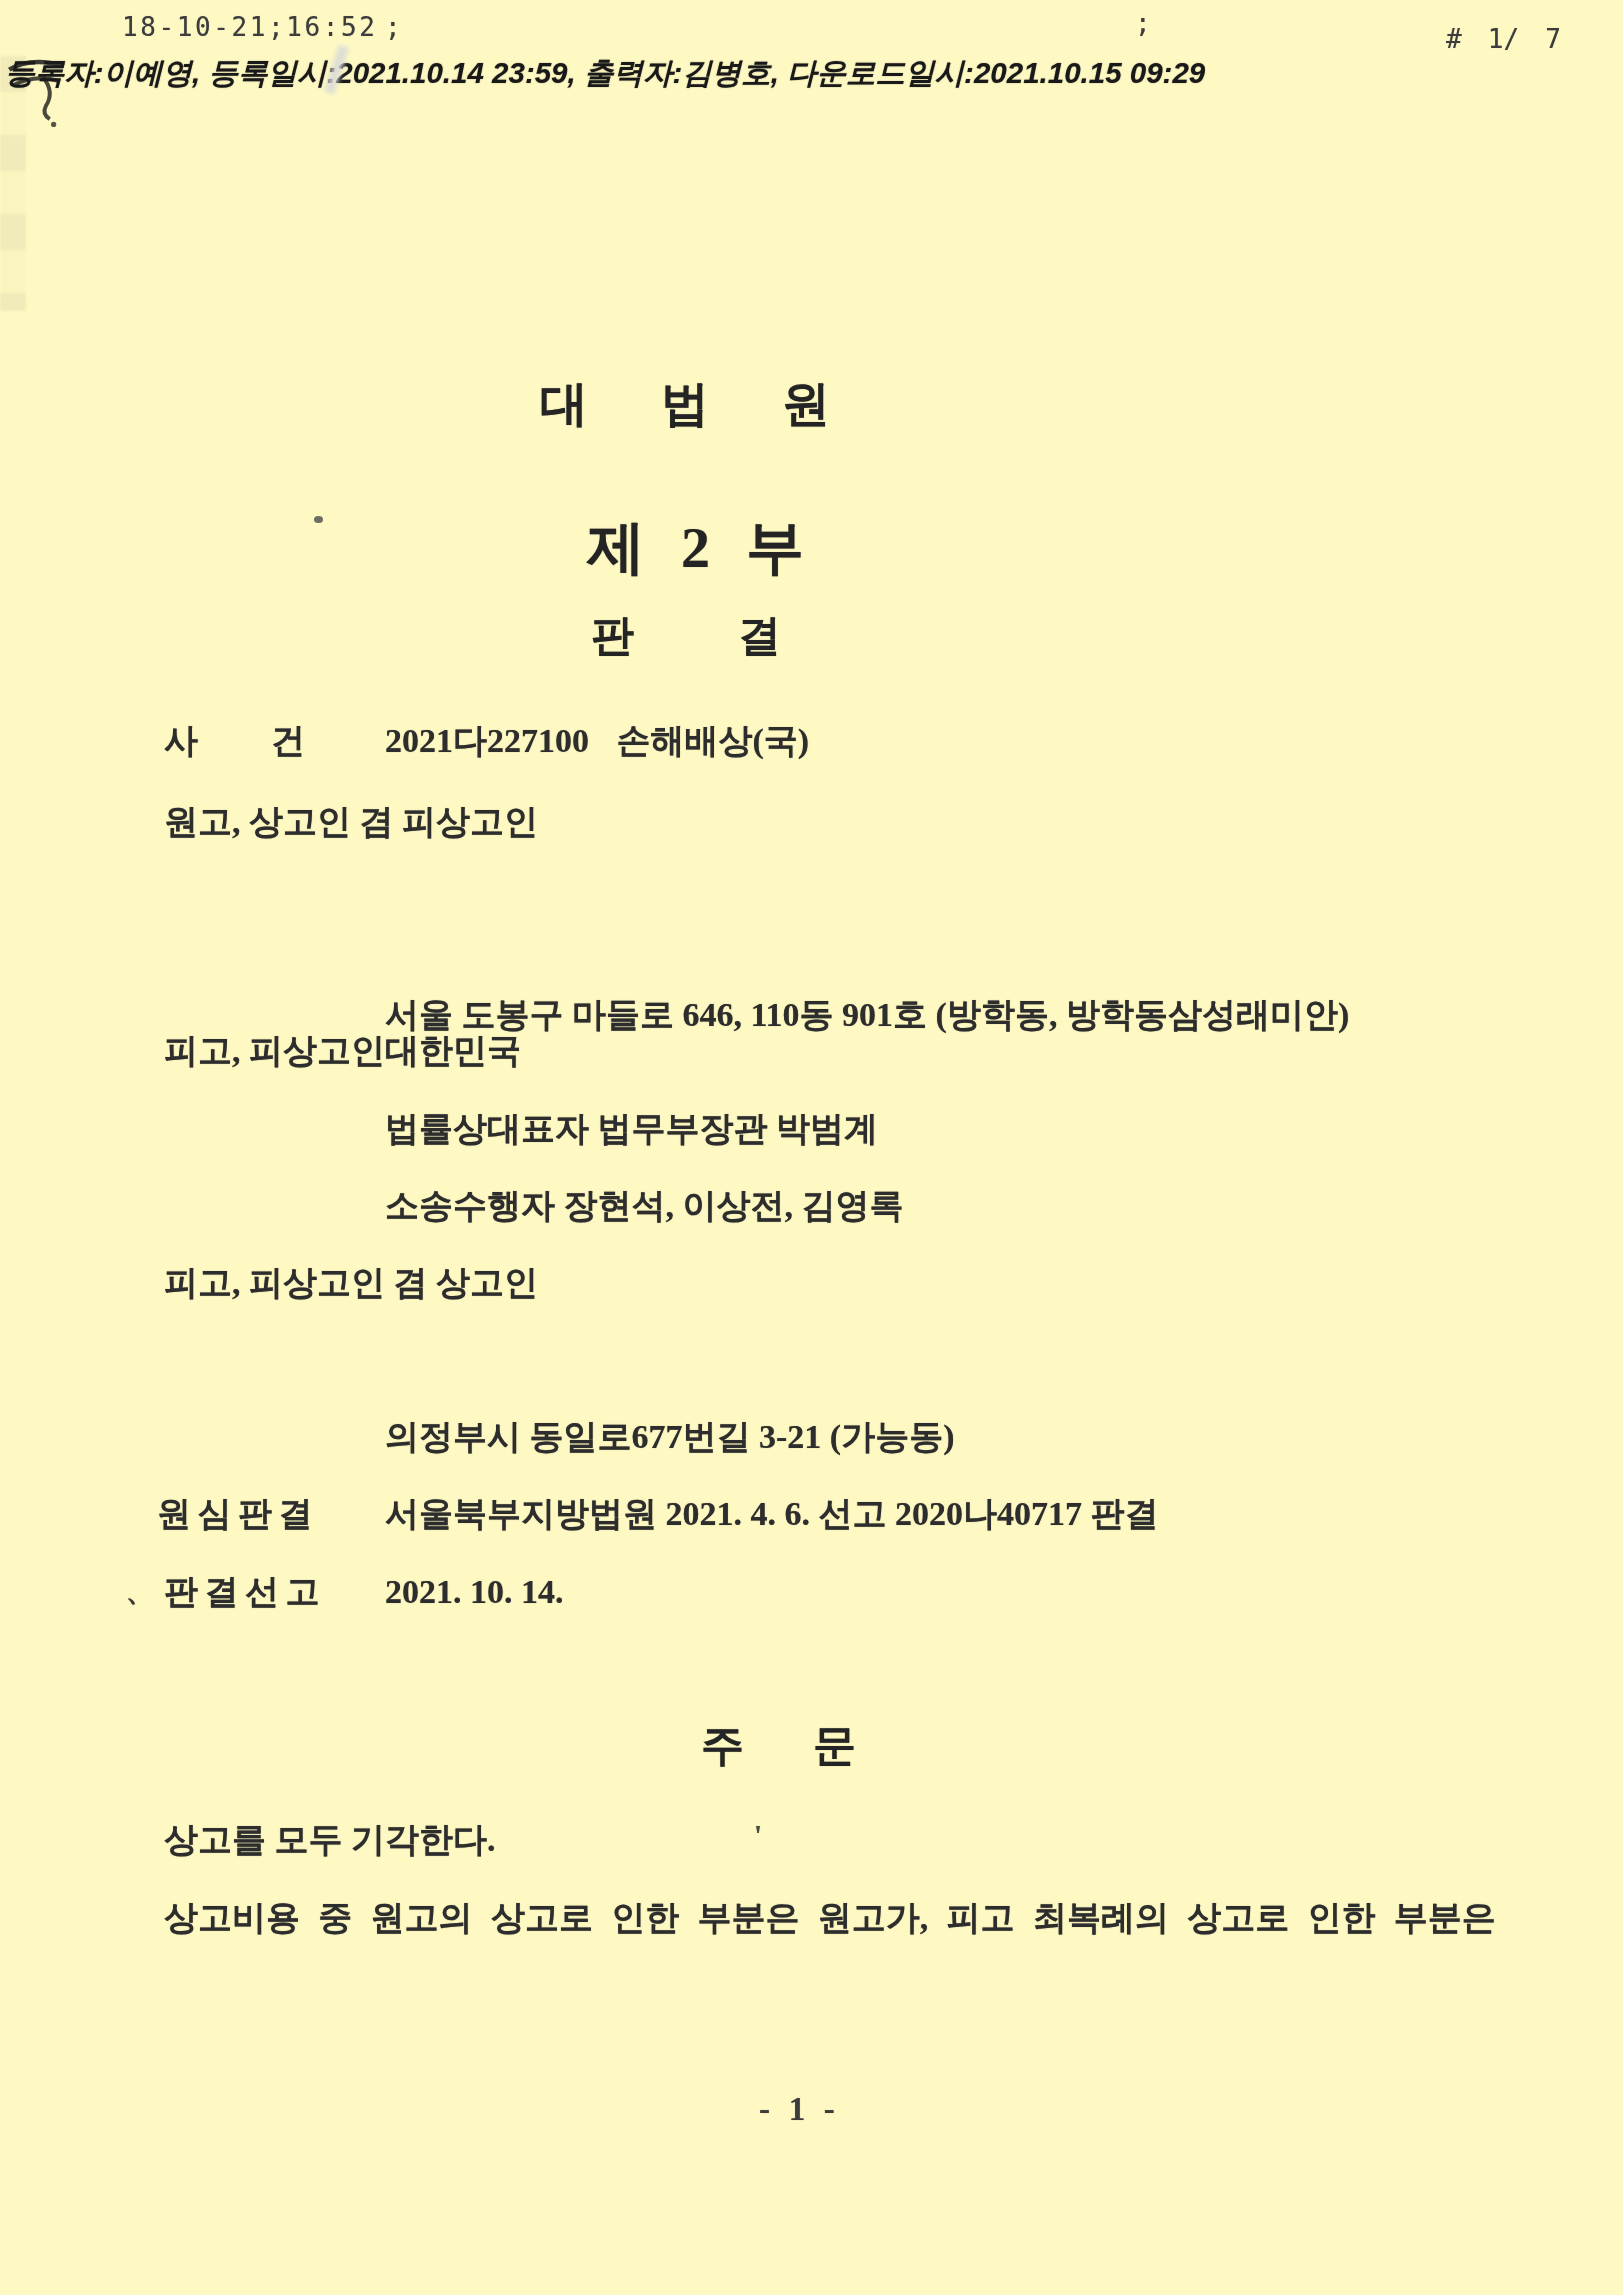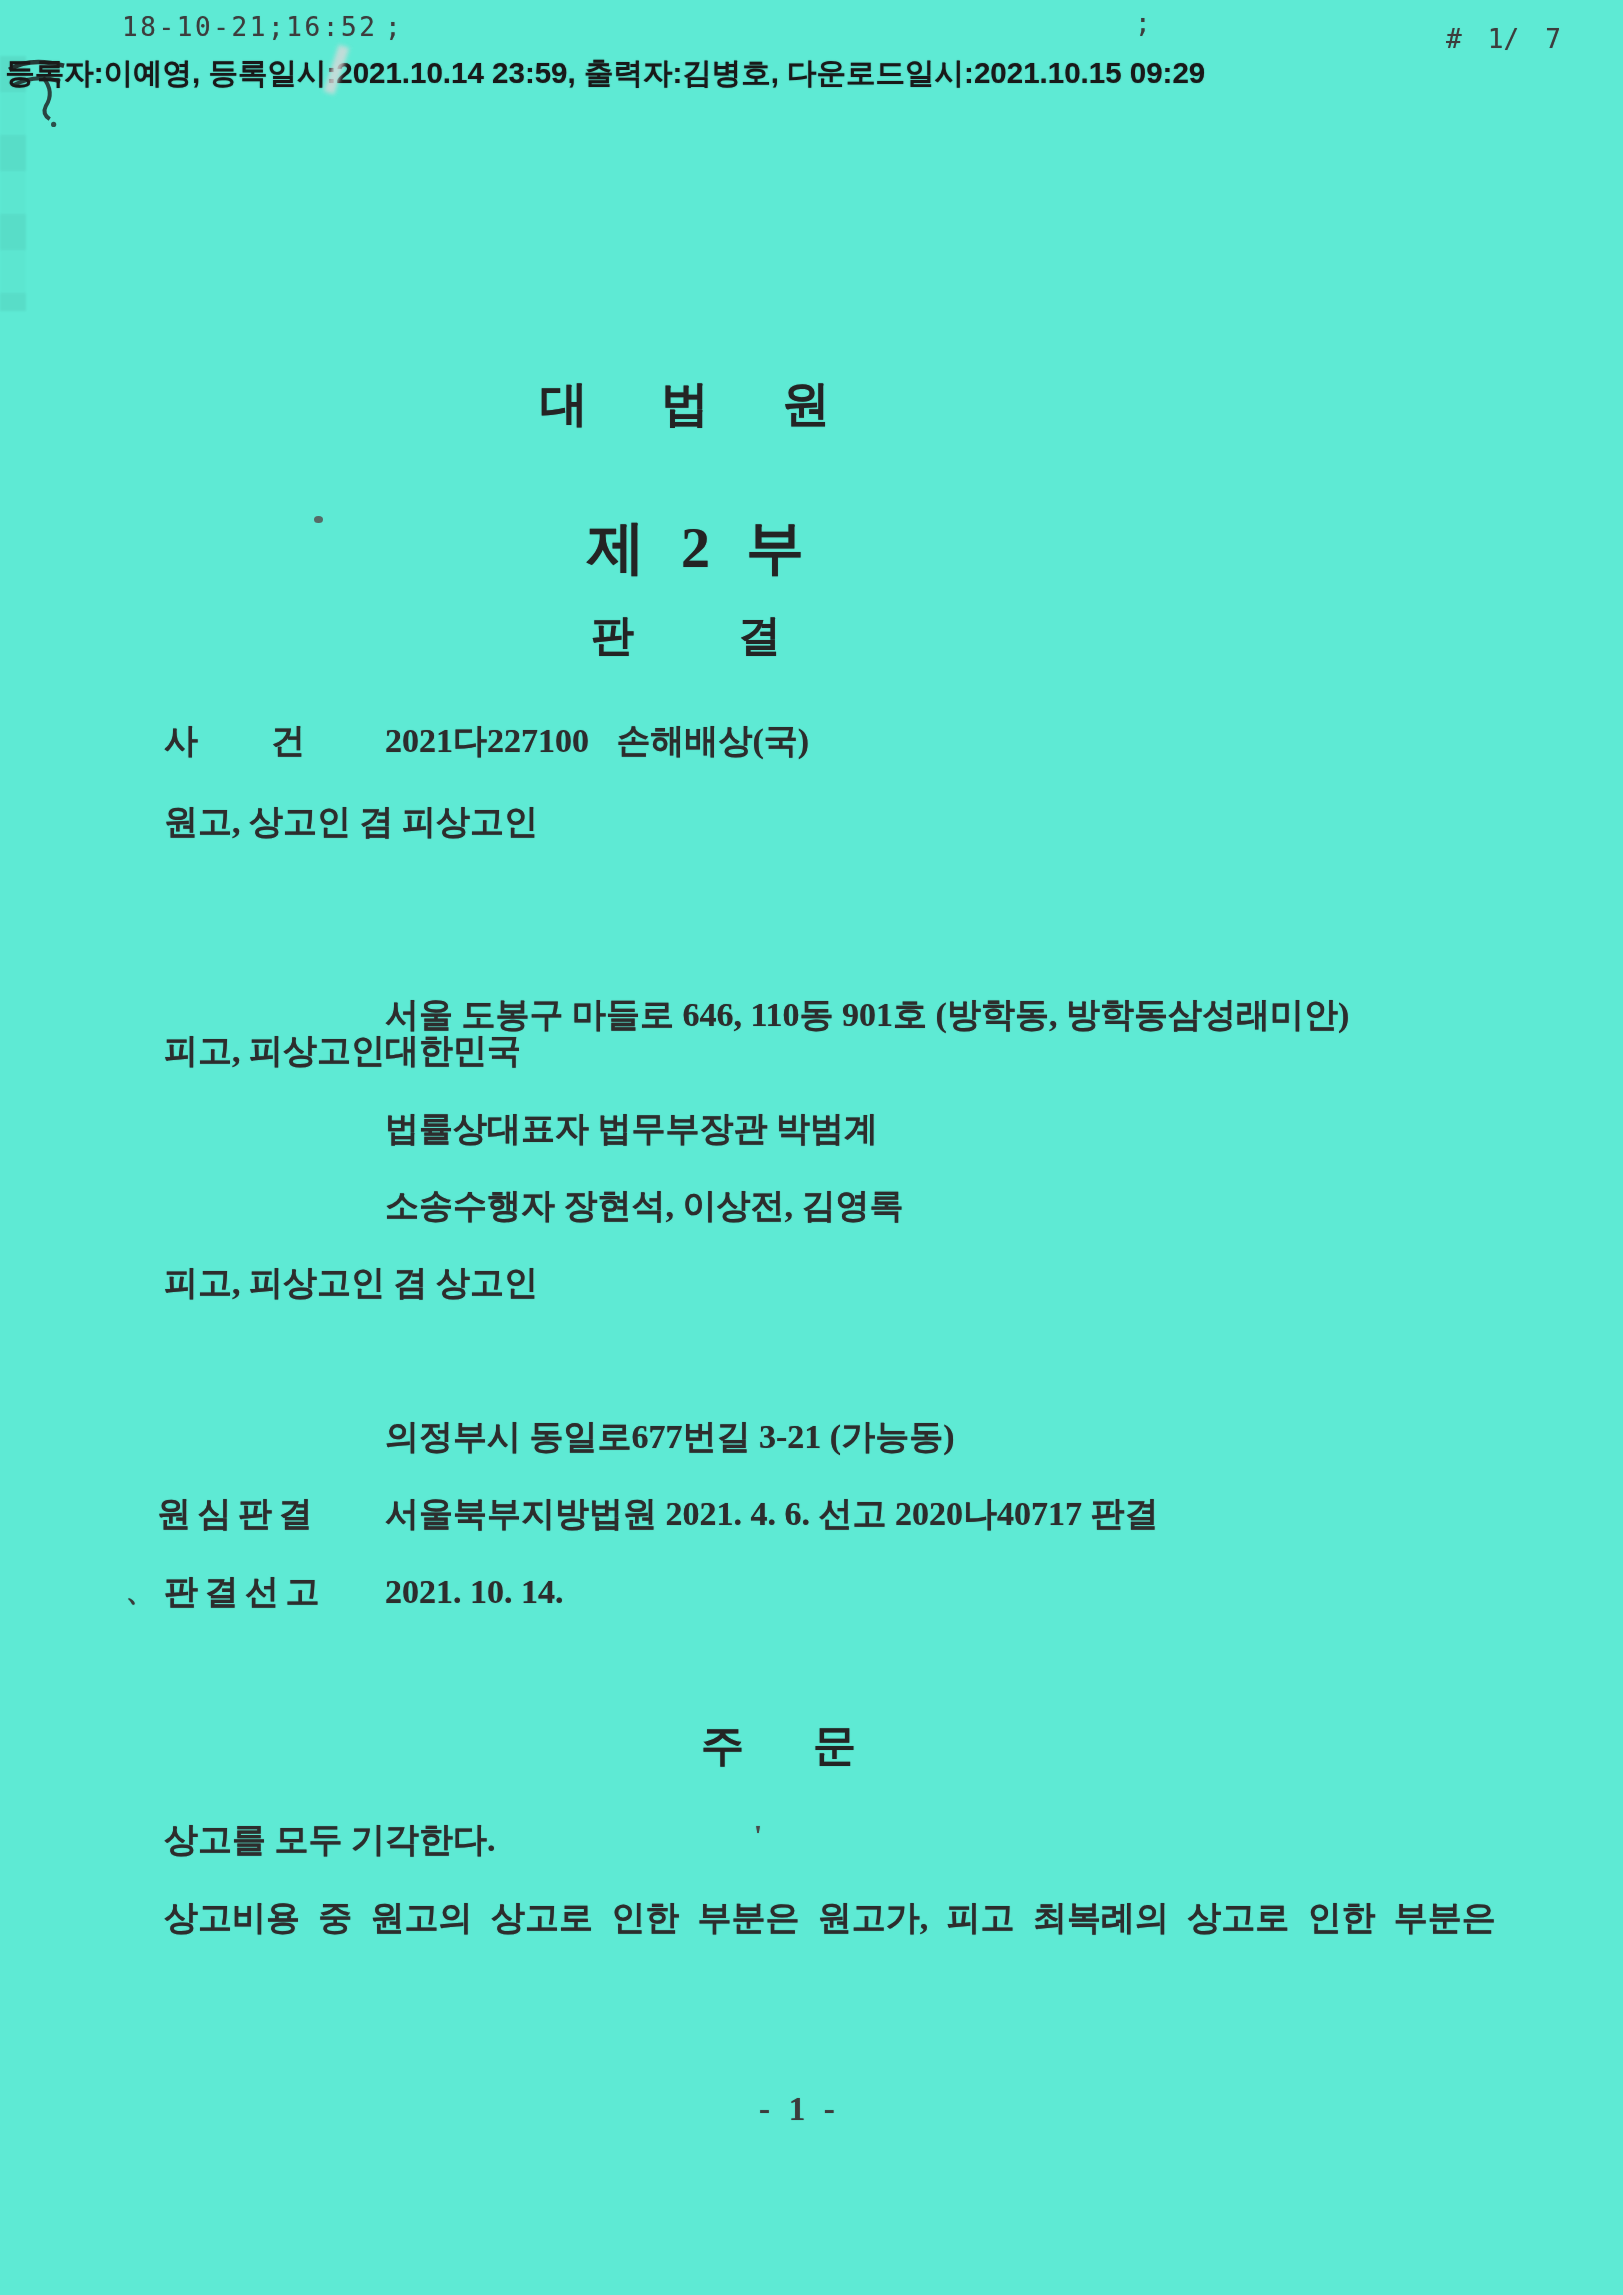--- a/index.html
+++ b/index.html
@@ -1,21 +1,21 @@
 <!DOCTYPE html>
 <html style="font-size:10.5px"><head>
 <meta charset="utf-8">
 <style>
   html,body{margin:0;padding:0;background:#e8e8e8;}
   .page{
     position:relative;
     width:1624px;
     height:2295px;
     margin:0 auto;
-    background:#5eead4;
+    background:#fef9c3;
     overflow:hidden;
     font-family:"Liberation Serif","DejaVu Serif",serif;
     color:#2d2d2d;
     text-align:center;
   }
   .line{
     position:absolute;
     white-space:pre;
     line-height:1.12;
     text-shadow:0 0 0.9px rgba(30,30,30,0.55);
@@ -27,20 +27,21 @@
     font-weight:400;
     text-shadow:0 0 0.7px rgba(60,60,60,0.5);
   }
   .reg{
     font-family:"Liberation Sans","DejaVu Sans",sans-serif;
     font-weight:700;
     font-size:29.5px;
     color:#191919;
     letter-spacing:0px;
     text-shadow:0 0 1.3px rgba(10,10,10,0.45);
+    font-style:italic;
   }
   .title{font-weight:700;color:#242424;}
   .body-text{font-size:34px;font-weight:700;color:#2d2d2d;}
   .value-col{left:385px;}
   .label-col{left:164px;}
   .artifact{position:absolute;}
   .speck{
     width:8.5px;height:7.2px;background:#555;border-radius:50%;
     filter:blur(0.3px);opacity:0.85;
   }

